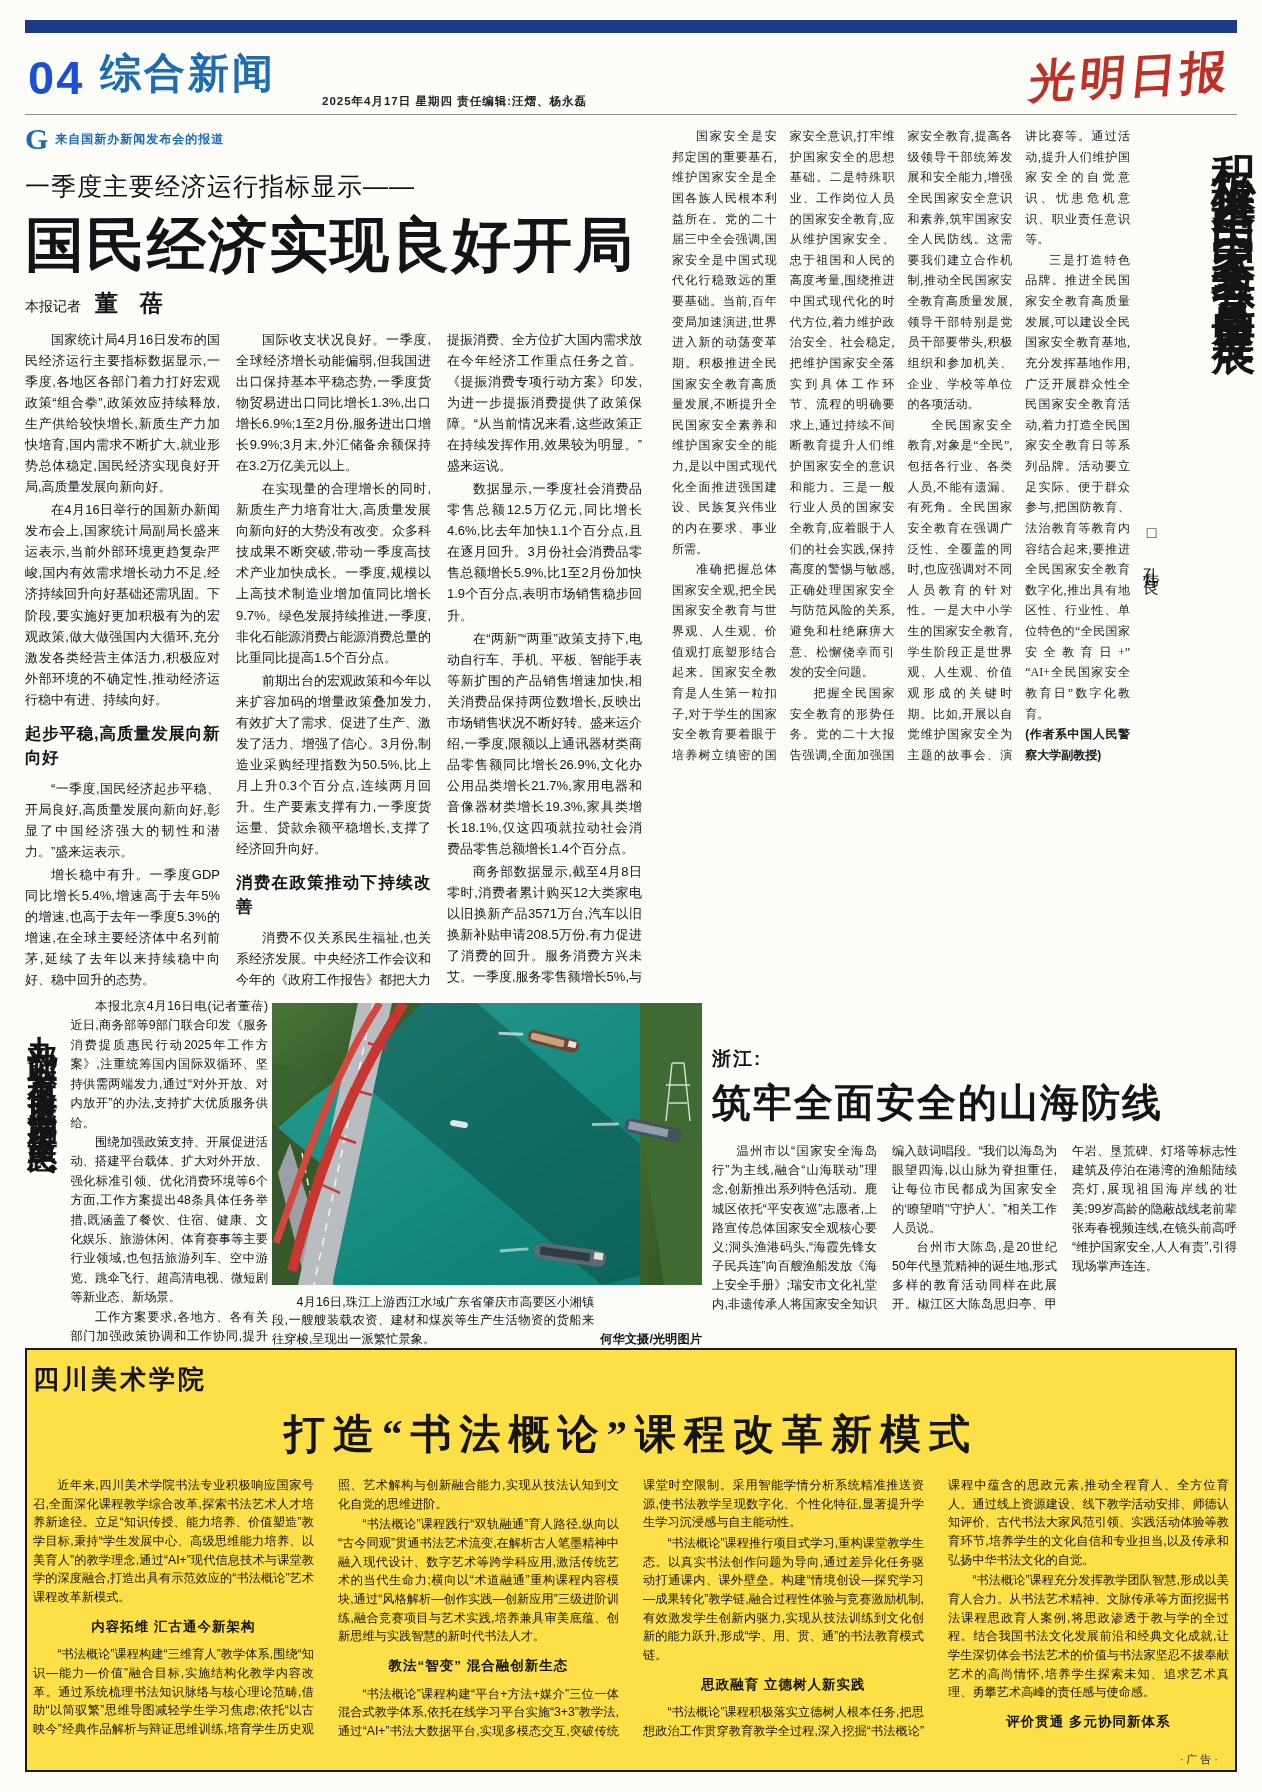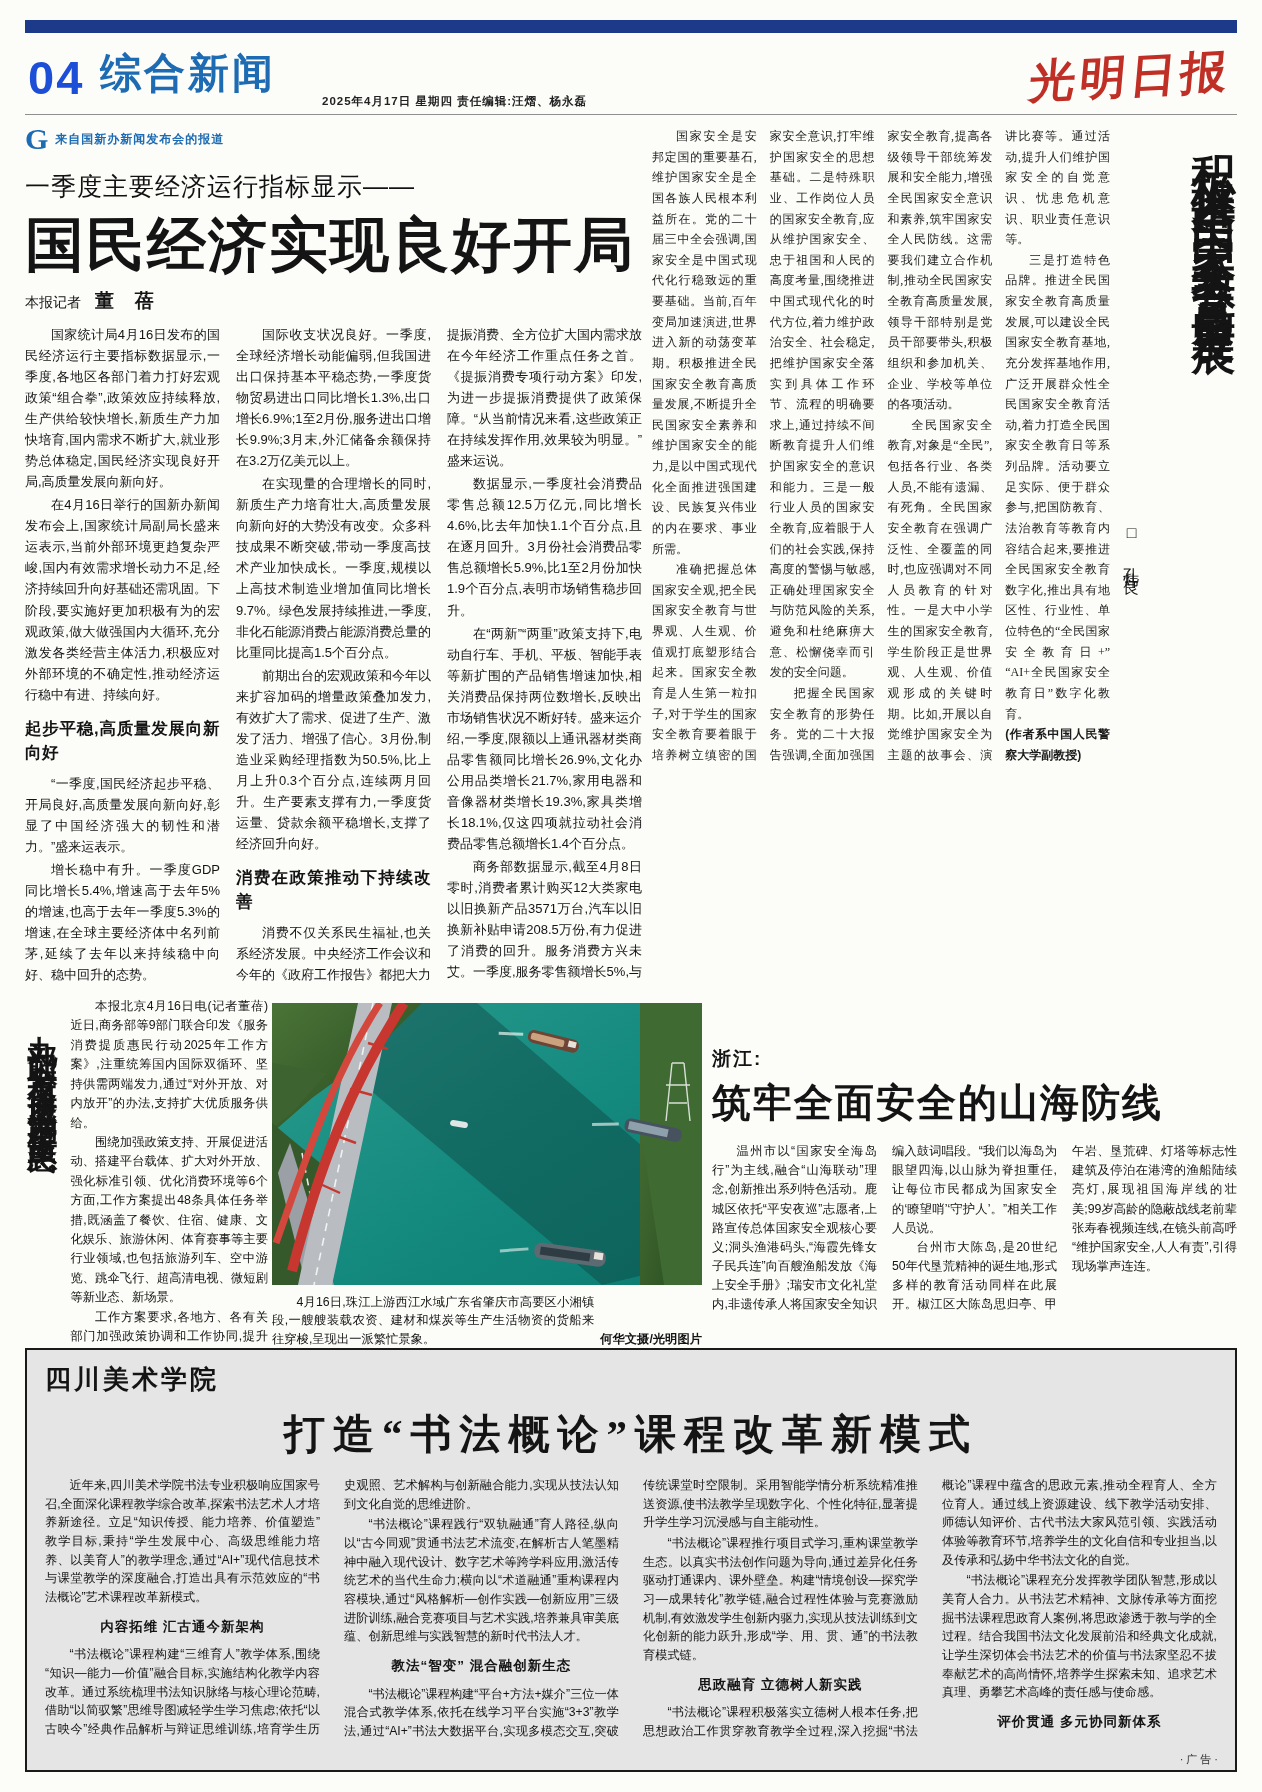--- a/index.html
+++ b/index.html
@@ -15,59 +15,59 @@
   .head-rule{position:absolute;left:25px;top:114px;width:1212px;height:0;border-top:1.5px solid #8f8f8f;}
   
   .lead{position:absolute;left:25px;top:124px;width:617px;}
   .kicker{display:flex;align-items:center;gap:7px;}
   .g-icon{font-size:30px;font-weight:900;color:#1c6bb3;font-family:"Liberation Serif",serif;line-height:1;}
   .kicker-text{font-size:12px;font-weight:900;color:#1c6bb3;letter-spacing:1px;}
   .shoulder{margin-top:16px;font-size:25px;color:#111;letter-spacing:1px;}
   .lead h1{margin:10px 0 6px 0;font-size:59px;font-weight:900;letter-spacing:2px;
            font-family:"Liberation Serif",serif;line-height:1.1;}
   .byline{margin:10px 0 4px 0;font-size:14px;}
-  .byline b{font-size:19px;font-family:"Liberation Serif",serif;letter-spacing:8px;margin-left:14px;}
+  .byline b{font-size:23px;font-family:"Liberation Serif",serif;letter-spacing:8px;margin-left:14px;}
   .lead-body{margin-top:10px;height:672px;column-count:3;column-gap:16px;
              font-size:13px;line-height:1.62;text-align:justify;overflow:hidden;}
   .lead-body p{margin:0 0 2px 0;text-indent:2em;}
   .lead-body h3{margin:12px 0 8px 0;font-size:16.5px;font-weight:900;line-height:1.45;letter-spacing:.5px;}
   
   .nine{position:absolute;left:25px;top:997px;width:243px;height:348px;display:flex;gap:10px;}
   .nine-head{writing-mode:vertical-rl;font-size:30px;font-weight:900;line-height:1.18;
              letter-spacing:7px;height:100%;font-family:"Liberation Serif",serif;padding-top:14px;}
   .nine-body{flex:1;font-size:12.3px;line-height:1.58;text-align:justify;overflow:hidden;}
   .nine-body p{margin:0;text-indent:2em;}
   
   .photo-fig{position:absolute;left:272px;top:1003px;width:430px;margin:0;}
   .photo-frame{width:430px;height:282px;overflow:hidden;background:#17857a;}
   .photo-cap{display:flex;gap:6px;margin-top:8px;font-size:12.3px;line-height:1.5;text-align:justify;}
   .photo-cap .cap-text{flex:1;text-indent:2em;}
   .photo-cap .cap-credit{white-space:nowrap;font-weight:700;align-self:flex-end;}
   
-  .security{position:absolute;left:652px;top:118px;width:585px;height:922px;}
+  .security{position:absolute;left:672px;top:118px;width:585px;height:922px;}
   .sec-cols{position:absolute;left:0;top:8px;width:458px;height:905px;column-count:4;column-gap:13px;
             font-size:12px;line-height:1.72;text-align:justify;overflow:hidden;
             font-family:"Liberation Serif",serif;color:#1b1b1b;}
   .sec-cols p{margin:0;text-indent:2em;}
   .sec-cols .attribution{font-weight:900;text-indent:0;font-family:"Liberation Sans",sans-serif;}
   .sec-author{position:absolute;left:468px;top:44%;writing-mode:vertical-rl;font-size:16px;letter-spacing:5px;}
   .sec-head{position:absolute;right:2px;top:4px;height:908px;writing-mode:vertical-rl;
             font-size:44px;font-weight:900;letter-spacing:11px;line-height:1;
             font-family:"Liberation Serif",serif;}
   
   .zj{position:absolute;left:712px;top:1046px;width:525px;}
   .zj-kicker{font-size:19px;font-weight:900;letter-spacing:2px;}
   .zj h2{margin:4px 0 12px 0;font-size:39px;font-weight:900;letter-spacing:2px;
          font-family:"Liberation Serif",serif;}
   .zj-body{height:212px;column-count:3;column-gap:15px;font-size:12.3px;line-height:1.56;
            text-align:justify;overflow:hidden;}
   .zj-body p{margin:0;text-indent:2em;}
   
   .ad{position:absolute;left:25px;top:1348px;width:1212px;height:424px;border:2.5px solid #1a1a1a;
-      background:#e5e5e5;box-sizing:border-box;padding:12px 18px;}
+      background:#fde047;box-sizing:border-box;padding:12px 6px;}
   .ad-org{font-size:26px;font-weight:900;letter-spacing:3px;}
   .ad h2{margin:10px 0 14px 0;text-align:center;font-size:41px;font-weight:900;letter-spacing:8px;
          font-family:"Liberation Serif",serif;}
   .ad-body{height:270px;column-count:4;column-gap:24px;font-size:12.2px;line-height:1.53;
            text-align:justify;overflow:hidden;}
   .ad-body p{margin:0 0 2px 0;text-indent:2em;}
   .ad-body h4{margin:10px 0 8px 0;text-align:center;font-size:13.5px;font-weight:900;letter-spacing:1px;}
   .ad-mark{position:absolute;right:14px;bottom:3px;font-size:11px;letter-spacing:3px;color:#333;}
 </style>
 </head>

